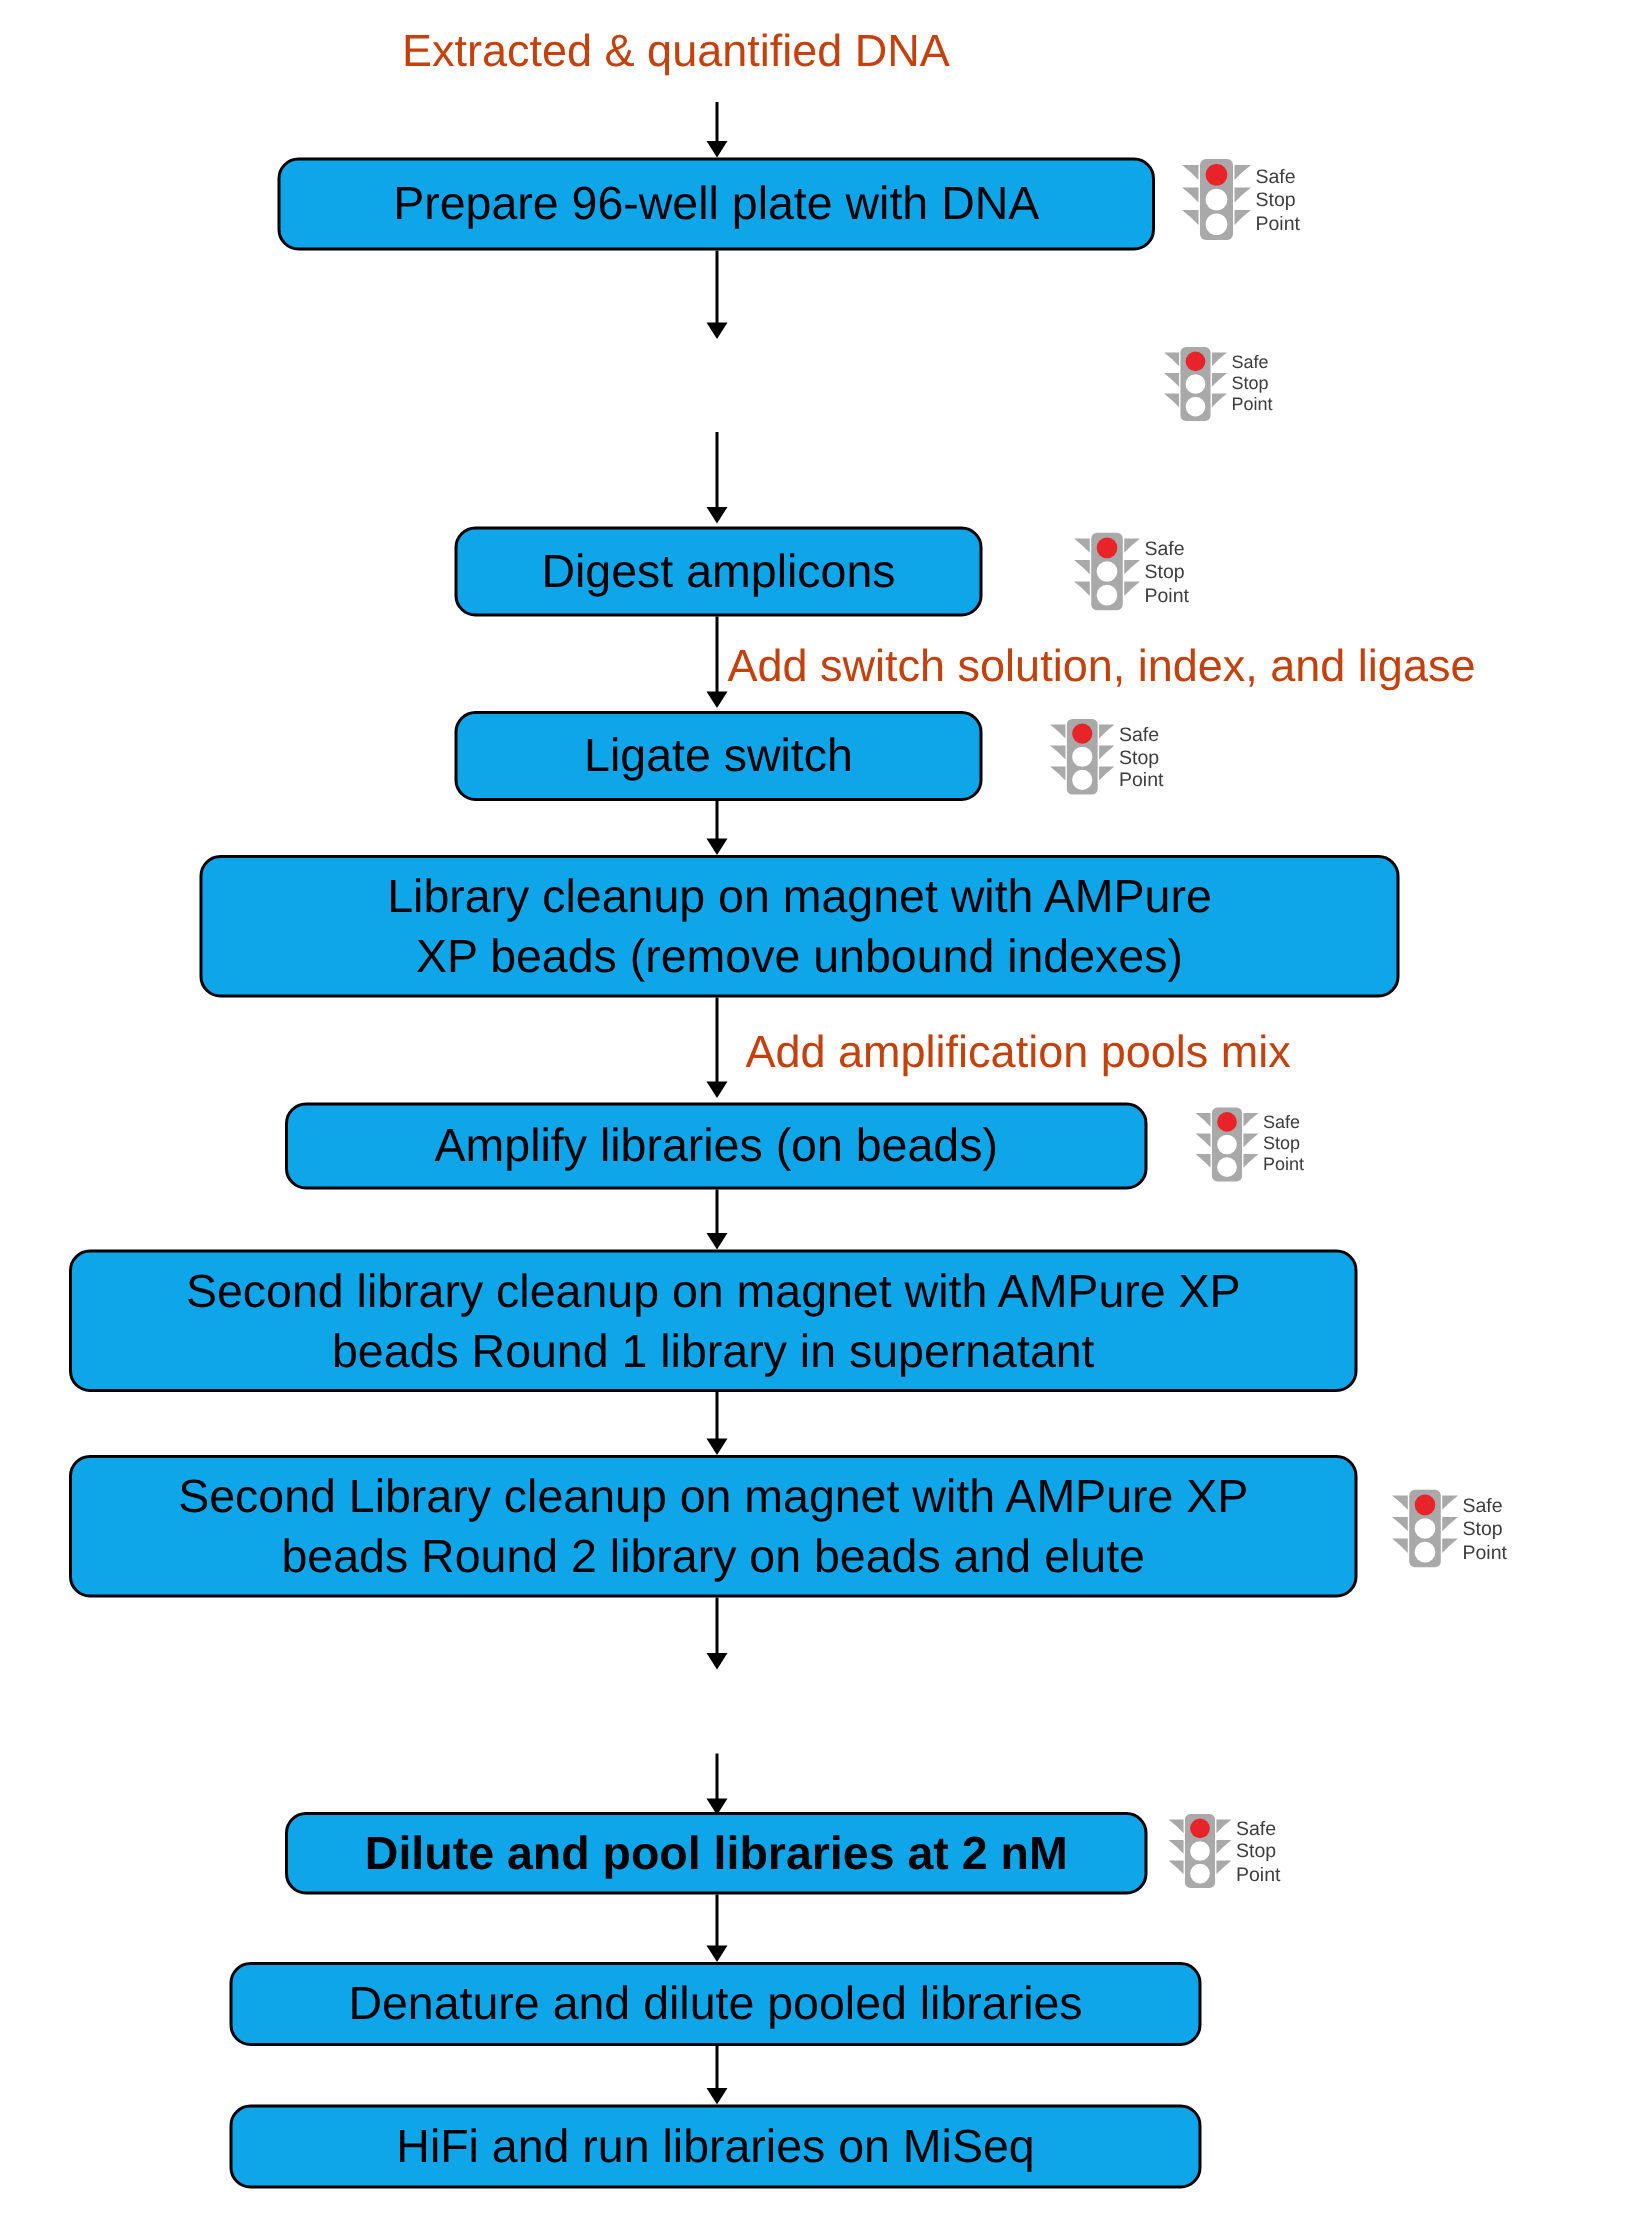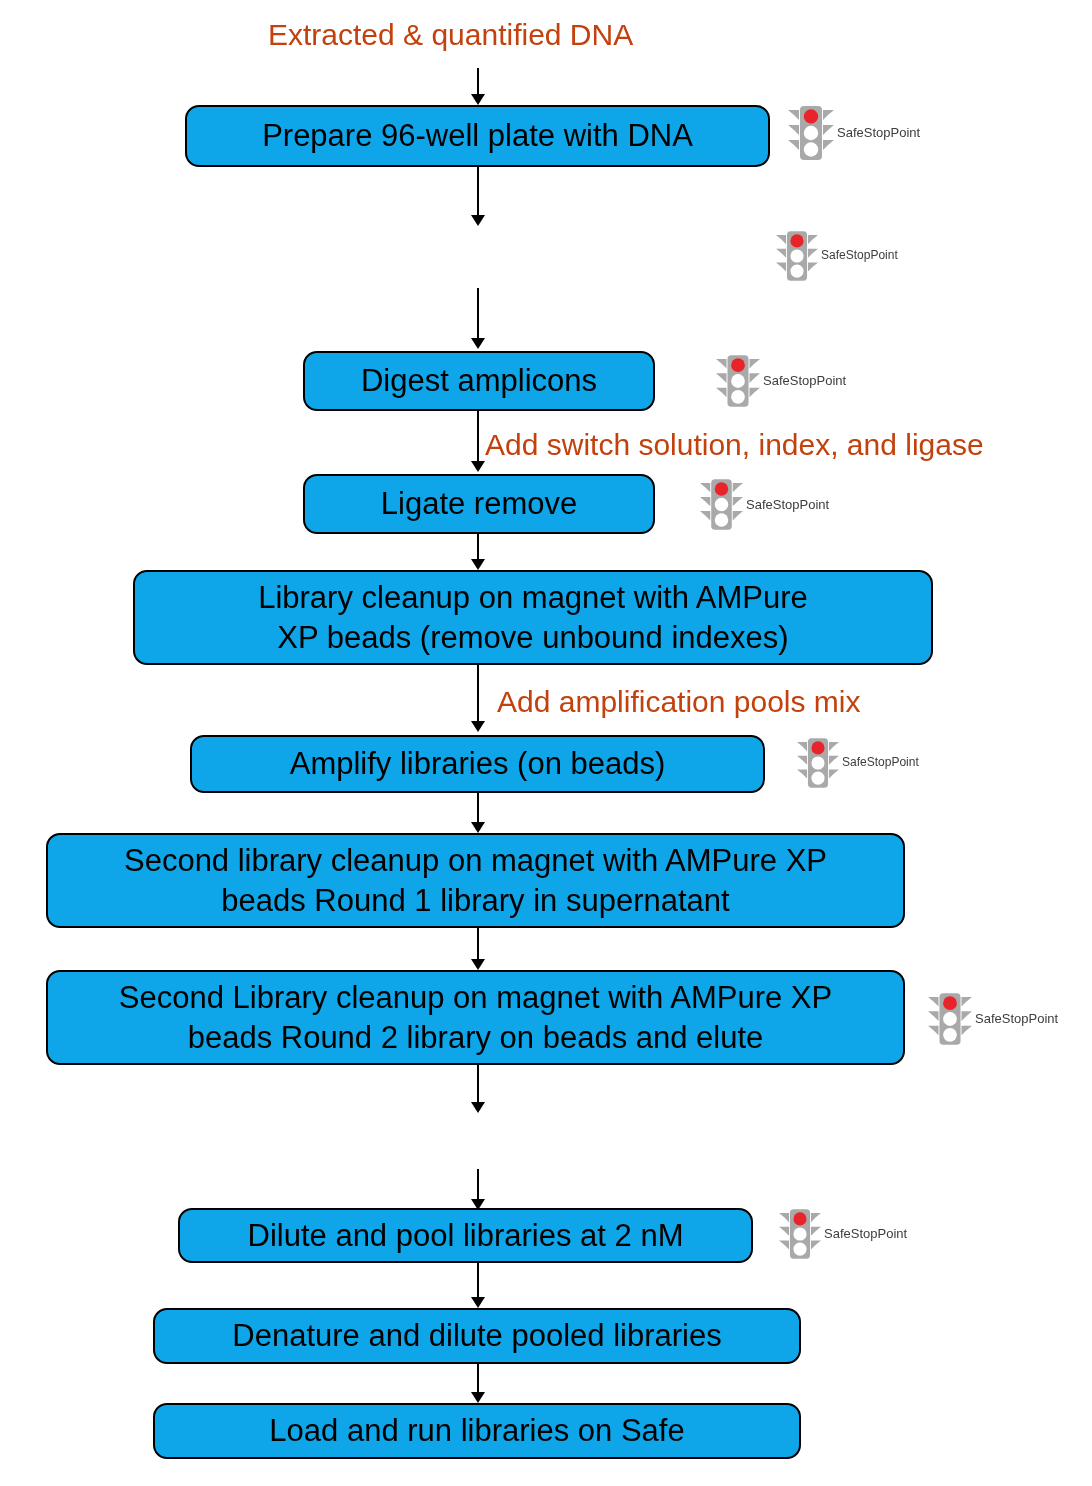--- a/index.html
+++ b/index.html
@@ -75,21 +75,21 @@
     position: absolute;
     display: flex;
     align-items: center;
     gap: 3px;
   }
   .ssp .light-svg {
     display: block;
   }
   .ssp .ssp-text {
     display: flex;
-    flex-direction: row;
+    flex-direction: column;
     justify-content: center;
     font-family: "Liberation Sans", sans-serif;
     color: #3d3d3d;
     line-height: 1.16;
     white-space: nowrap;
   }
 </style>
 </head>
 <body>
 
@@ -188,21 +188,21 @@
       <span>Point</span>
     </span>
   </div>
 
   <div class="connector" style="left:477px; top:411px; height:62px;">
     <div class="stem" style="height:51px;"></div>
     <div class="head" style="top:50px;"></div>
   </div>
   <div class="caption" style="left:485px; top:428px;">Add switch solution, index, and ligase</div>
 
-  <div class="node" style="left:303px; top:474px; width:352px; height:60px; font-size:31px;">Ligate remove</div>
+  <div class="node" style="left:303px; top:474px; width:352px; height:60px; font-size:31px;">Ligate switch</div>
 
   <div class="ssp" style="left:700px; top:477px;">
     <span>
       <svg class="light-svg" width="43" height="55" viewBox="0 0 46 58" aria-hidden="true">
         <g fill="#a9a9a9">
           <path d="M0 6 L11 6 L11 16 L6 11 Z"></path>
           <path d="M0 21 L11 21 L11 31 L6 26 Z"></path>
           <path d="M0 36 L11 36 L11 46 L6 41 Z"></path>
           <path d="M46 6 L35 6 L35 16 L40 11 Z"></path>
           <path d="M46 21 L35 21 L35 31 L40 26 Z"></path>
@@ -305,21 +305,21 @@
     <div class="stem" style="height:38px;"></div>
     <div class="head" style="top:37px;"></div>
   </div>
 
 
   <div class="connector" style="left:477px; top:1169px; height:41px;">
     <div class="stem" style="height:31px;"></div>
     <div class="head" style="top:30px;"></div>
   </div>
 
-  <div class="node" style="left:178px; top:1208px; width:575px; height:55px; font-size:31px;">Dilute and pool libraries at 2 nM</div>
+  <div class="node" style="left:190px; top:1208px; width:575px; height:55px; font-size:31px;font-weight:bold;">Dilute and pool libraries at 2 nM</div>
 
   <div class="ssp" style="left:779px; top:1207px;">
     <span>
       <svg class="light-svg" width="42" height="54" viewBox="0 0 46 58" aria-hidden="true">
         <g fill="#a9a9a9">
           <path d="M0 6 L11 6 L11 16 L6 11 Z"></path>
           <path d="M0 21 L11 21 L11 31 L6 26 Z"></path>
           <path d="M0 36 L11 36 L11 46 L6 41 Z"></path>
           <path d="M46 6 L35 6 L35 16 L40 11 Z"></path>
           <path d="M46 21 L35 21 L35 31 L40 26 Z"></path>
@@ -343,15 +343,15 @@
     <div class="head" style="top:34px;"></div>
   </div>
 
   <div class="node" style="left:153px; top:1308px; width:648px; height:56px; font-size:31px;">Denature and dilute pooled libraries</div>
 
   <div class="connector" style="left:477px; top:1364px; height:39px;">
     <div class="stem" style="height:29px;"></div>
     <div class="head" style="top:28px;"></div>
   </div>
 
-  <div class="node" style="left:153px; top:1403px; width:648px; height:56px; font-size:31px;">Load and run libraries on Safe</div>
+  <div class="node" style="left:153px; top:1403px; width:648px; height:56px; font-size:31px;">HiFi and run libraries on MiSeq</div>
 
 </div>
 
 </body></html>

